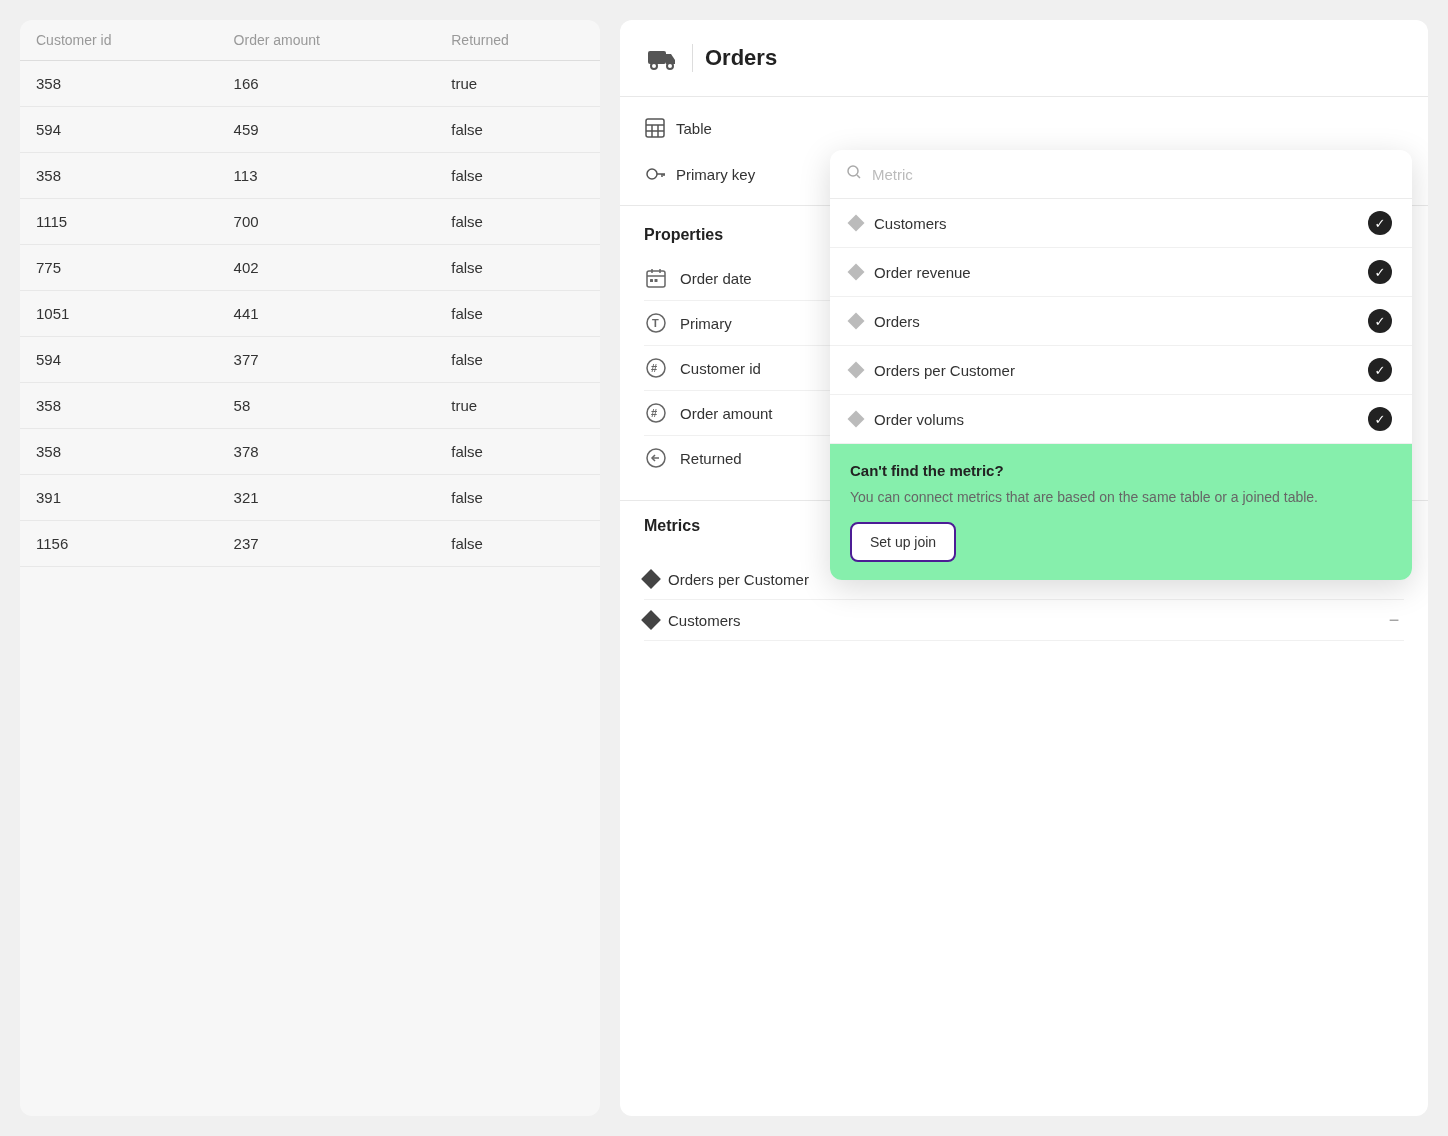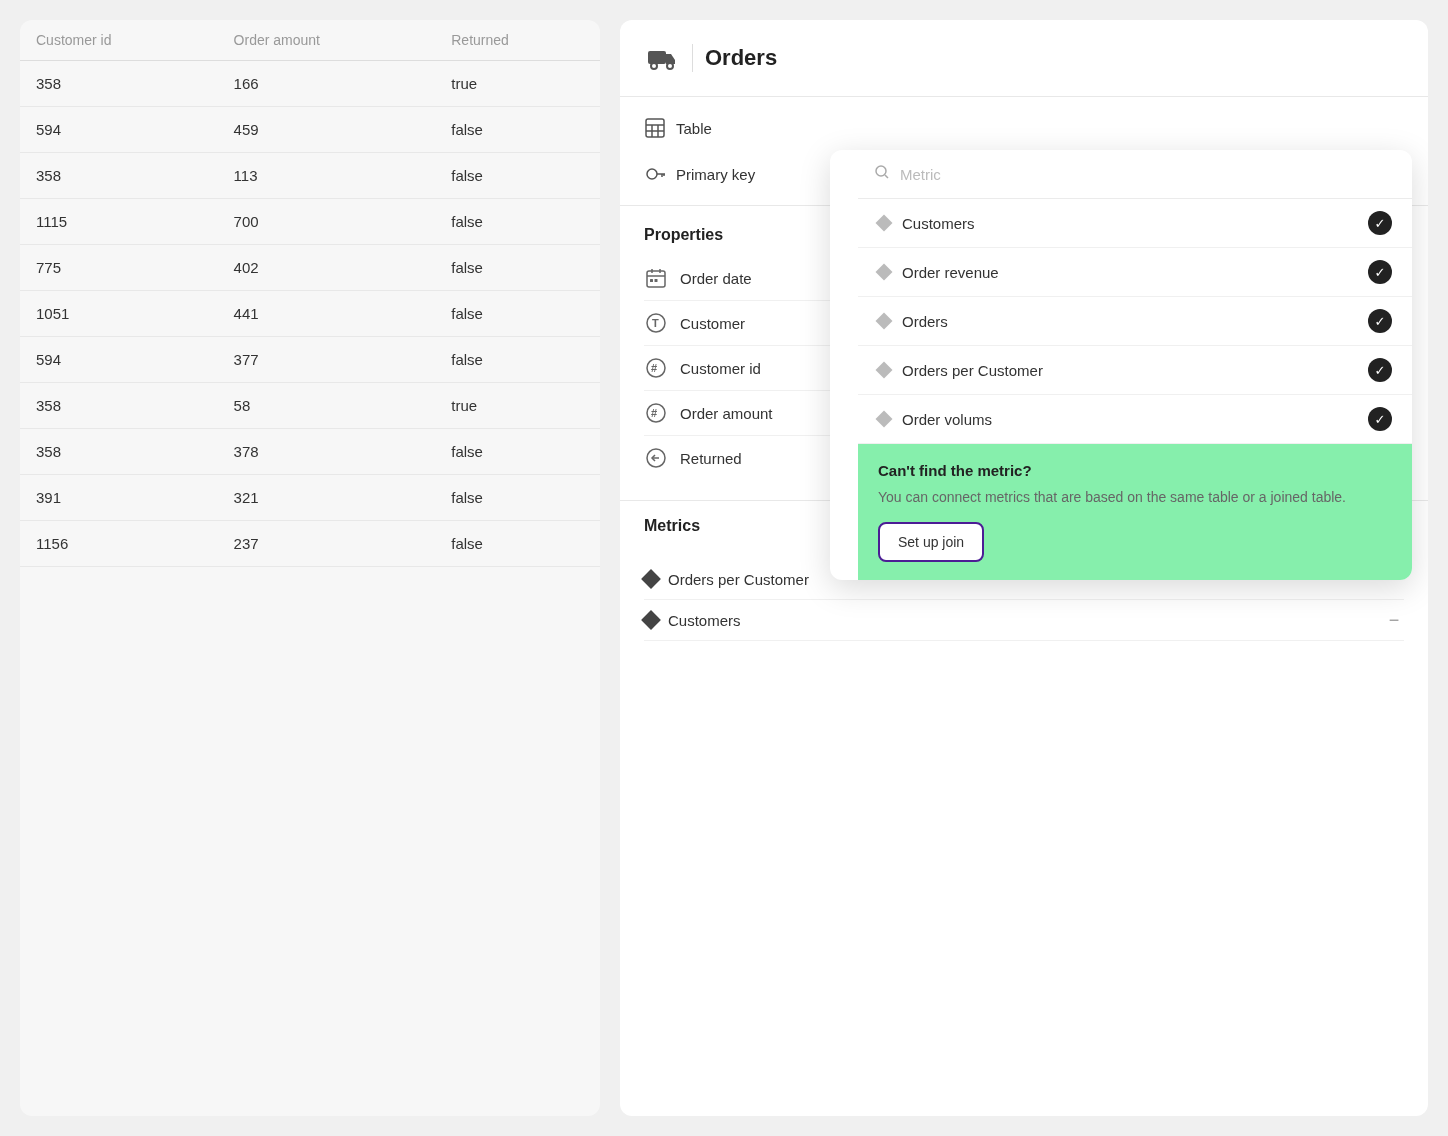--- a/index.html
+++ b/index.html
@@ -217,21 +217,20 @@
     .dropdown-overlay {
       position: absolute;
       top: 130px;
       left: 210px;
       right: 16px;
       background: #ffffff;
       border-radius: 12px;
       box-shadow: 0 8px 32px rgba(0,0,0,0.15);
       z-index: 100;
       overflow: hidden;
-      padding-left: 28px;
     }
 
     .search-container {
       padding: 14px 16px;
       border-bottom: 1px solid #ebebeb;
       display: flex;
       align-items: center;
       gap: 10px;
     }
 
@@ -459,21 +458,21 @@
       <span>Order date</span>
     </div>
 
     <div class="property-item">
       <div class="property-icon">
         <svg width="22" height="22" viewBox="0 0 22 22" fill="none">
           <circle cx="11" cy="11" r="9" stroke="#666" stroke-width="1.5"></circle>
           <text x="7" y="15" font-size="11" fill="#666" font-weight="bold">T</text>
         </svg>
       </div>
-      <span>Customer</span>
+      <span>Primary</span>
     </div>
 
     <div class="property-item">
       <div class="property-icon">
         <svg width="22" height="22" viewBox="0 0 22 22" fill="none">
           <circle cx="11" cy="11" r="9" stroke="#666" stroke-width="1.5"></circle>
           <text x="6" y="15" font-size="11" fill="#666" font-weight="bold">#</text>
         </svg>
       </div>
       <span>Customer id</span>

